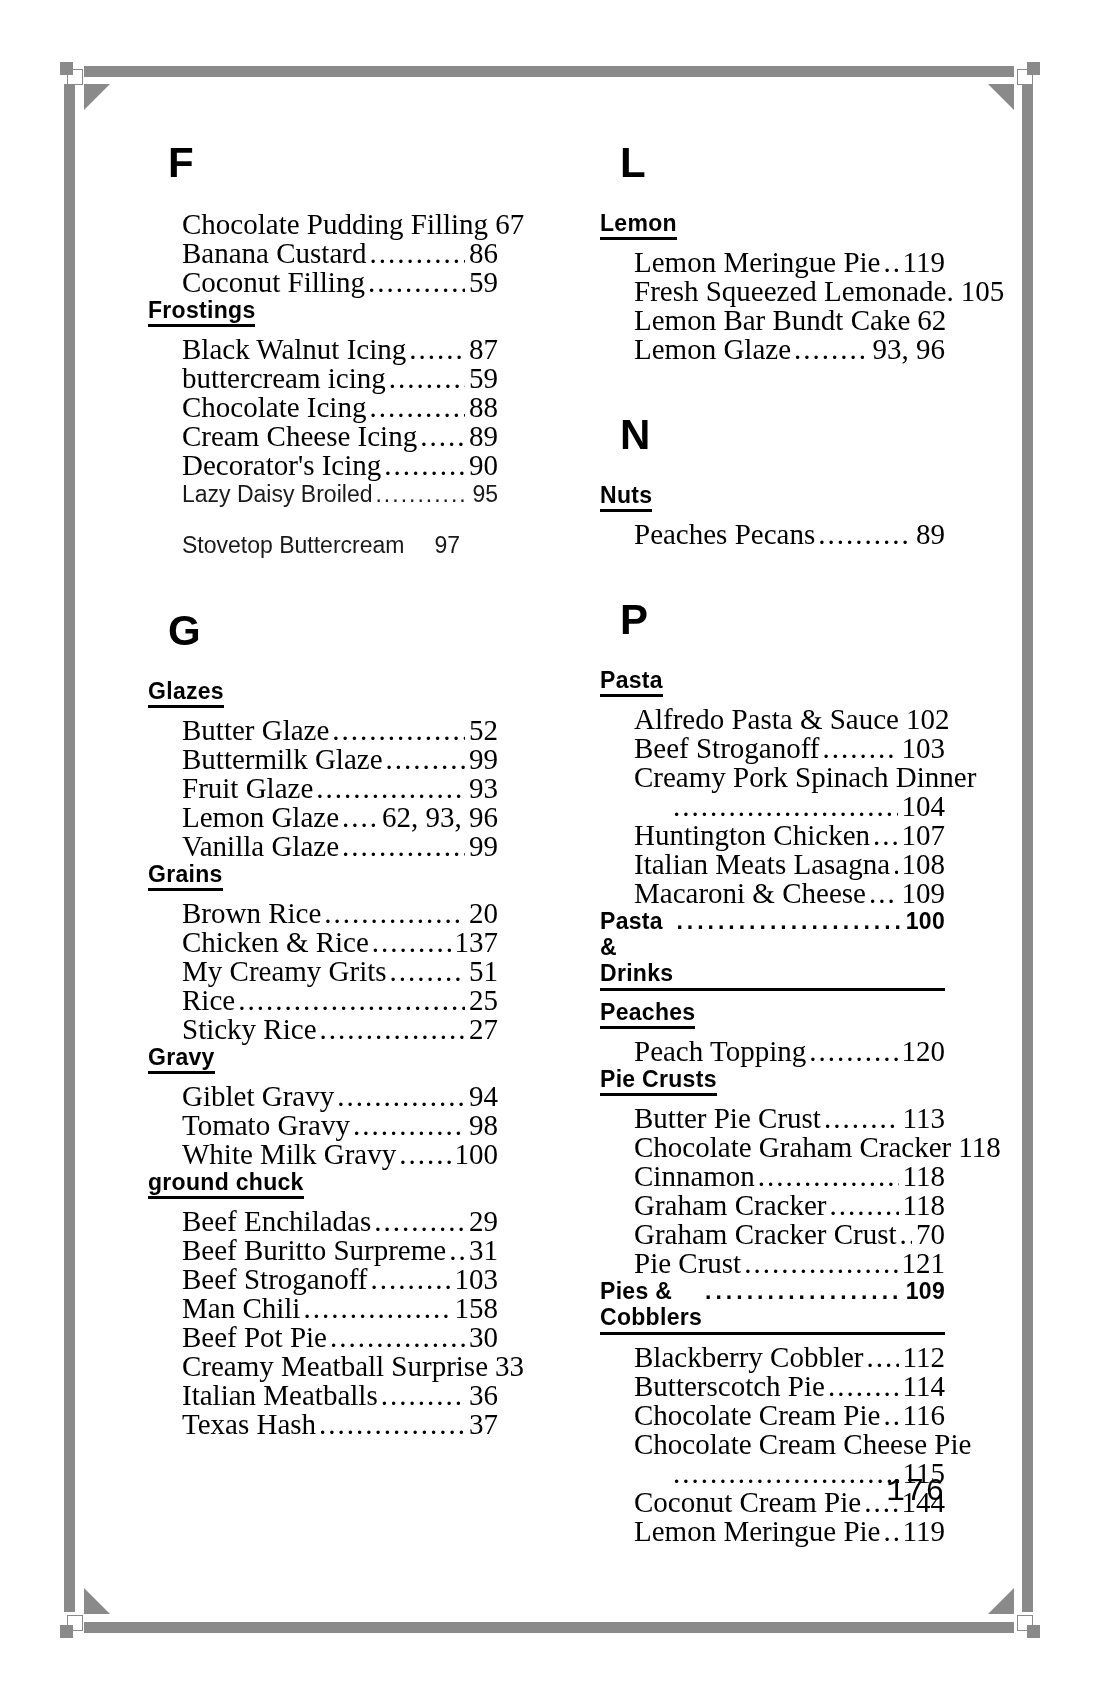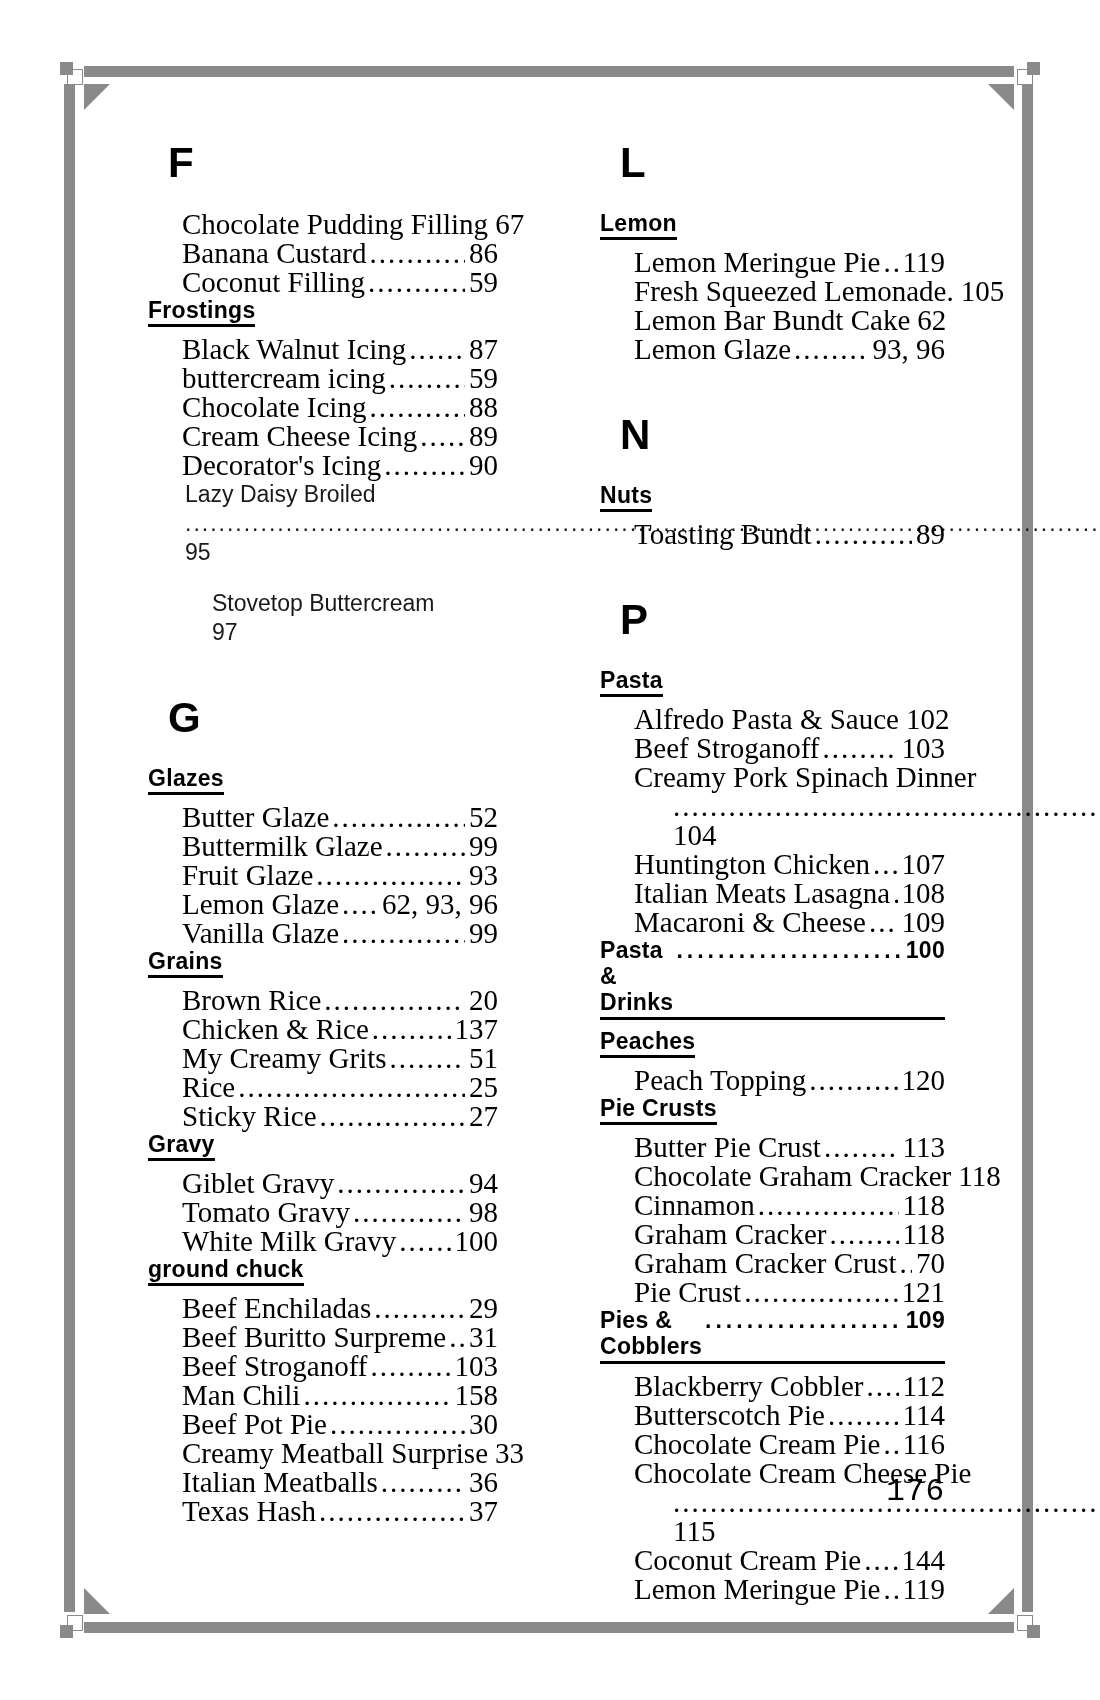--- a/index.html
+++ b/index.html
@@ -48,22 +48,22 @@
   .ghead-page .leader::after { letter-spacing:4px; }
   .ghead-page .pg { white-space:nowrap; }
 
   .row { display:flex; align-items:baseline; font-size:29px; line-height:29px; margin-left:34px; }
   .row .t  { white-space:nowrap; }
   .row .pg { white-space:nowrap; }
   .leader { flex:1 1 auto; overflow:hidden; white-space:nowrap; margin:0 4px 0 3px; }
   .leader::after { content:"................................................................................................................................"; letter-spacing:2px; }
   .row.noleader .pg { margin-left:7px; }
   .row.gap .pg { margin-left:30px; }
-  .row.alt { font-family:"Liberation Sans","DejaVu Sans",sans-serif; font-size:23px; color:#1a1a1a;flex-direction:column; }
-  .row.cont { margin-left:70px;flex-direction:column; }
+  .row.alt { font-family:"Liberation Sans","DejaVu Sans",sans-serif; font-size:23px; color:#1a1a1a; }
+  .row.cont { margin-left:70px; }
   .spacer { height:22px; }
 
   .page-number { position:absolute; left:600px; top:1474px; width:345px; text-align:right;
                  font-family:Liberation Mono, monospace; font-size:31px; letter-spacing:1px; }
 </style>
 </head>
 <body>
 
 <div class="sheet">
 
@@ -282,21 +282,21 @@
         <div class="row">
           <span class="t">Lemon Glaze</span>
           <span class="leader"></span>
           <span class="pg">93, 96</span>
         </div>
       </div>
       <div class="section">
         <div class="letter">N</div>
         <div class="ghead"><span class="lbl">Nuts</span></div>
         <div class="row">
-          <span class="t">Toasting Bundt</span>
+          <span class="t">Peaches Pecans</span>
           <span class="leader"></span>
           <span class="pg">89</span>
         </div>
       </div>
       <div class="section">
         <div class="letter">P</div>
         <div class="ghead"><span class="lbl">Pasta</span></div>
         <div class="row">
           <span class="t">Alfredo Pasta &amp; Sauce</span>
           <span class="leader"></span>

